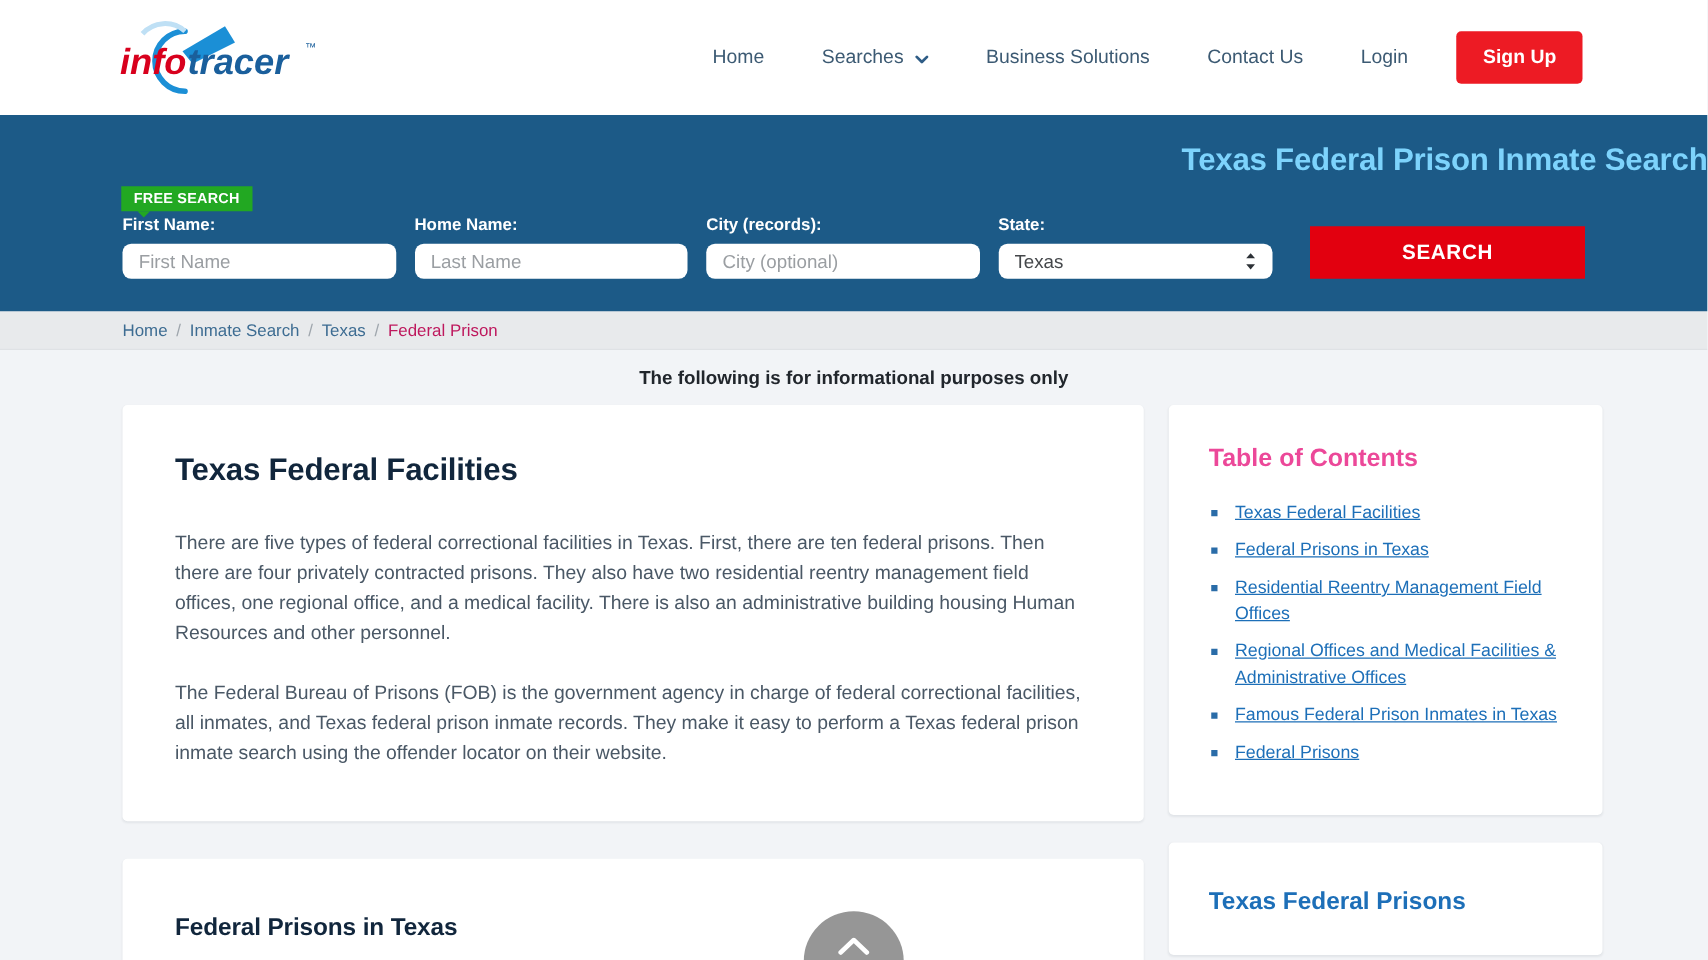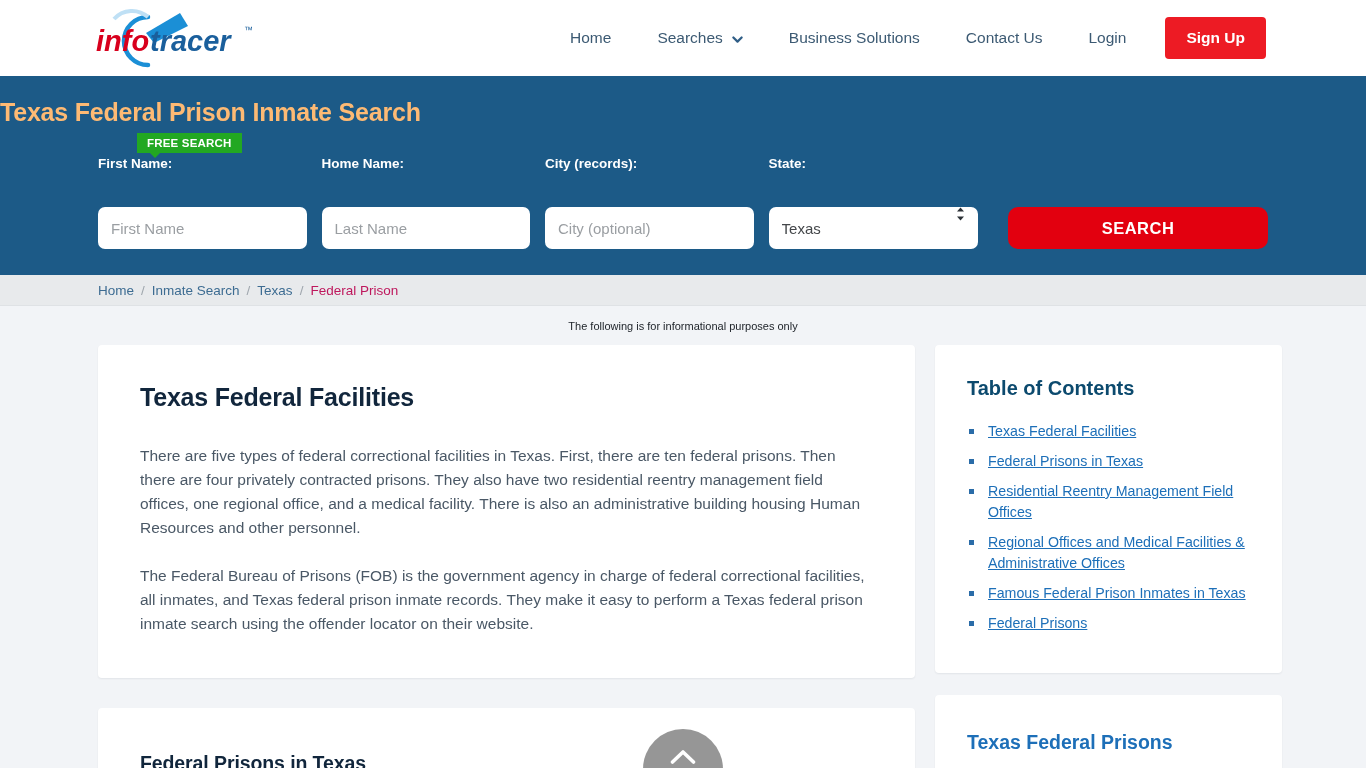--- a/index.html
+++ b/index.html
@@ -8,21 +8,21 @@
     width: 1366px;
     height: 768px;
     overflow: hidden;
     background: #f2f4f7;
     font-family: "Liberation Sans", sans-serif;
     -webkit-font-smoothing: antialiased;
   }
 
   
   .site-header {
-    height: 76px;
+    height: 92px;
     background: #ffffff;
     display: flex;
     align-items: center;
     padding: 0 100px 0 96px;
     position: relative;
   }
   .logo {
     width: 170px;
     height: 62px;
     position: relative;
@@ -68,31 +68,30 @@
     font-family: "Liberation Sans", sans-serif;
   }
 
   
   .search-banner {
     background: #1c5a87;
     padding: 22px 0 26px 0;
     position: relative;
   }
   .banner-title {
-    color: #fdba74;
+    color: #7dd3fc;
     font-size: 25px;
     font-weight: bold;
-    text-align: left;
+    text-align: right;
     letter-spacing: -0.2px;
     margin-bottom: 6px;
   }
   .free-badge-wrap {
     padding-left: 97px;
     margin-bottom: 3px;
-    margin-left: 40px;
   }
   .free-badge {
     display: inline-block;
     background: #22a822;
     color: #ffffff;
     font-size: 11.5px;
     font-weight: bold;
     letter-spacing: 0.2px;
     padding: 4px 10px 4px 10px;
     position: relative;
@@ -119,60 +118,59 @@
   }
   .field-first, .field-last, .field-city { width: 226px; }
   .field-state { width: 227px; }
   .field-label {
     color: #ffffff;
     font-size: 13.5px;
     font-weight: bold;
     margin-bottom: 8px;
   }
   .field input, .field select {
-    height: 42px;
+    height: 28px;
     border: none;
     border-radius: 7px;
     background: #ffffff;
     font-size: 15px;
     color: #44474a;
     padding: 0 13px;
     font-family: "Liberation Sans", sans-serif;
     width: 100%;
     outline: none;
-    margin-top: 28px;
   }
   .field input::placeholder { color: #9a9ea2; }
   .select-wrap { position: relative; }
   .field select {
     appearance: none;
     -webkit-appearance: none;
     padding-right: 34px;
     cursor: pointer;
   }
   .select-arrows {
     position: absolute;
     right: 12px;
     top: 50%;
     transform: translateY(-50%);
     pointer-events: none;
     width: 11px;
     height: 16px;
   }
   .search-submit {
     flex: 0 0 auto;
-    width: 260px;
+    width: 220px;
     height: 42px;
     background: #e2000f;
     color: #ffffff;
     font-size: 16.5px;
     font-weight: bold;
     letter-spacing: 0.5px;
     border: none;
-    border-radius: 10px;
+    border-radius: 0;
     cursor: pointer;
     font-family: "Liberation Sans", sans-serif;
     margin-left: 15px;
   }
 
   
   .breadcrumb-bar {
     background: #e8eaec;
     height: 31px;
     display: flex;
@@ -188,23 +186,23 @@
   }
   .crumb.current { color: #be185d; }
   .crumb-sep {
     color: #9fa6ad;
     margin: 0 7px;
   }
 
   
   .info-notice {
     text-align: center;
-    font-size: 11px;
+    font-size: 15px;
     color: #21262c;
-    font-weight: normal;
+    font-weight: bold;
     padding: 14px 0 13px 0;
   }
 
   
   .page-wrap {
     padding: 0 98px;
     display: flex;
     gap: 20px;
     align-items: flex-start;
   }
@@ -238,21 +236,21 @@
     color: #4a5866;
     margin-bottom: 24px;
   }
   p.body-text:last-child { margin-bottom: 0; }
 
   
   .card-toc { padding: 32px 30px 30px 32px; }
   .toc-title {
     font-size: 20px;
     font-weight: bold;
-    color: #0c4a6e;
+    color: #ec4899;
     margin-bottom: 21px;
   }
   .toc-list { list-style: none; }
   .toc-list li {
     display: flex;
     align-items: flex-start;
     margin-bottom: 9px;
   }
   .toc-bullet {
     width: 5px;

